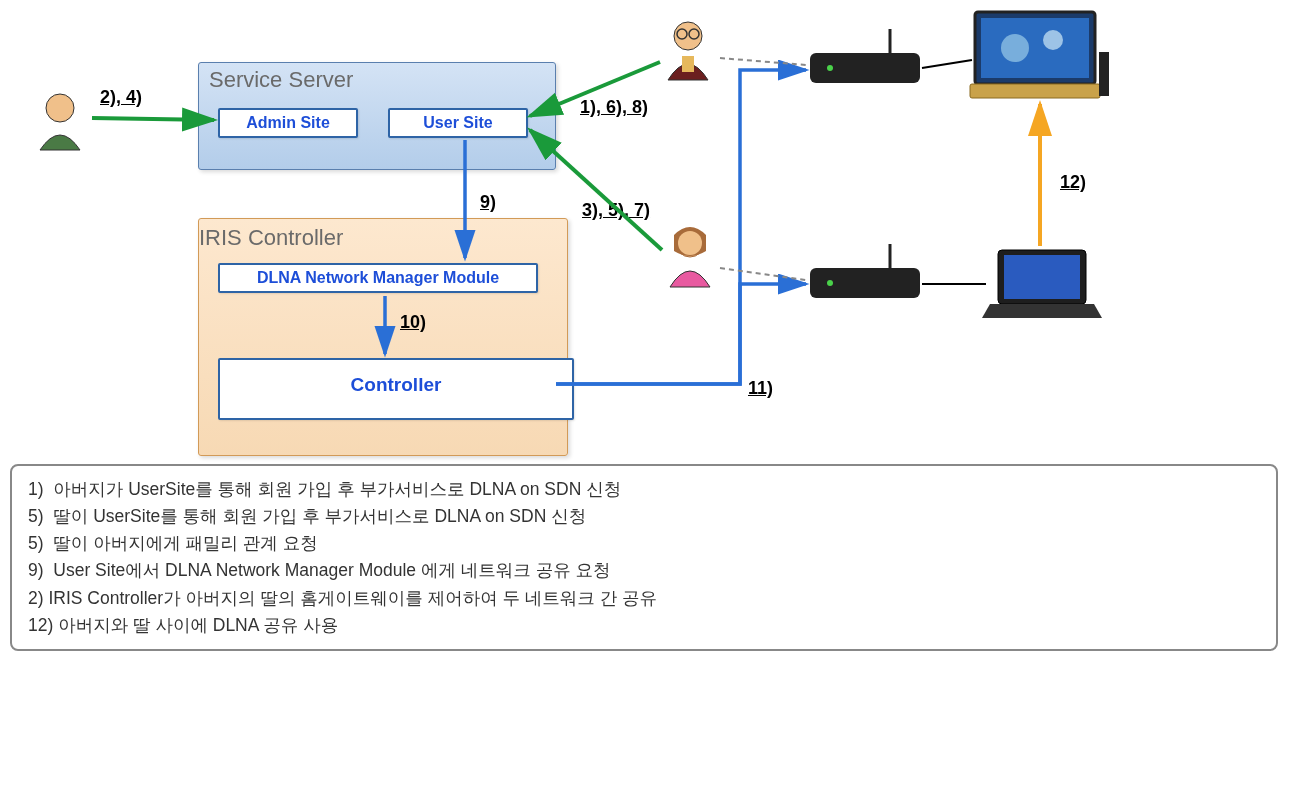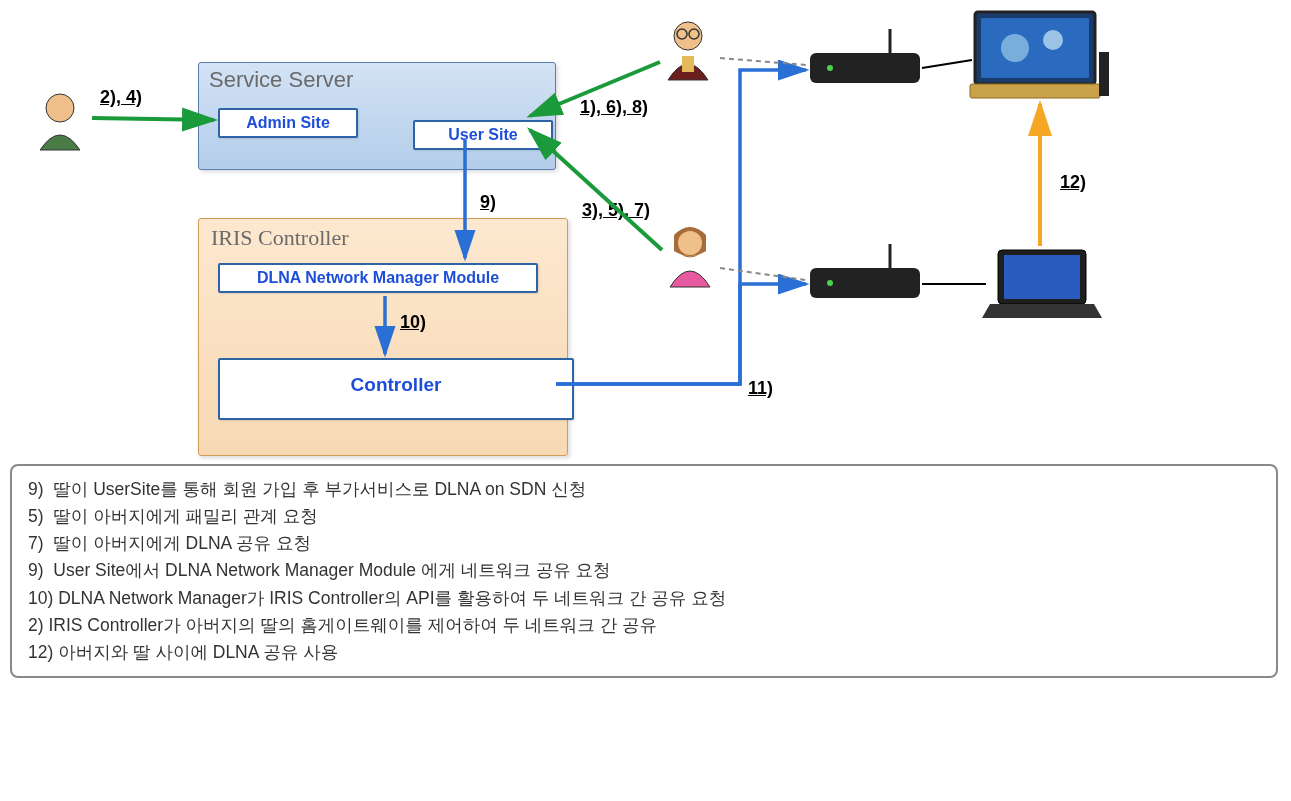--- a/index.html
+++ b/index.html
@@ -7,37 +7,37 @@
   .box{position:absolute;box-sizing:border-box;}
   .svc-server{left:198px;top:62px;width:358px;height:108px;
     background:linear-gradient(180deg,#d4e3f5 0%,#b3cdea 100%);
     border:1.5px solid #5a7fae;border-radius:3px;box-shadow:2px 2px 4px rgba(0,0,0,0.15);}
   .svc-title{font-family:"Segoe UI",Arial,sans-serif;color:#6a6a6a;font-size:22px;padding:4px 0 0 10px;}
   .sub-box{position:absolute;background:#fff;border:2px solid #2e64a6;color:#1d4ed8;font-weight:bold;
     font-size:16px;text-align:center;padding:4px 8px;border-radius:2px;box-shadow:1px 1px 2px rgba(0,0,0,0.1);}
   .iris{left:198px;top:218px;width:370px;height:238px;
     background:linear-gradient(180deg,#fde8cf 0%,#f7d9b4 100%);
     border:1.5px solid #d29a57;border-radius:3px;box-shadow:2px 2px 4px rgba(0,0,0,0.15);}
-  .iris-title{font-family:Liberation Serif, serif;color:#6a6a6a;font-size:22px;padding:6px 0 0 12px;}
+  .iris-title{font-family:Liberation Sans, sans-serif;color:#6a6a6a;font-size:22px;padding:6px 0 0 0;}
   .label{position:absolute;font-weight:bold;font-size:18px;color:#000;text-decoration:underline;}
   .legend-box{margin:4px 10px 10px 10px;width:1268px;border:2px solid #888;border-radius:8px;
     padding:10px 16px;font-size:17.5px;color:#333;line-height:1.55;box-sizing:border-box;}
   .legend-box div{white-space:pre;}
   svg.arrows{position:absolute;left:0;top:0;width:1291px;height:460px;pointer-events:none;}
 </style>
 </head>
 <body>
 
 <div class="diagram-area">
 
   <div class="box svc-server">
     <div class="svc-title">Service Server</div>
   </div>
   <div class="sub-box" style="left:218px;top:108px;width:120px;">Admin Site</div>
-  <div class="sub-box" style="left:413px;top:108px;width:120px;margin-top:12px;">User Site</div>
+  <div class="sub-box" style="left:388px;top:108px;width:120px;">User Site</div>
 
   <div class="box iris">
     <div class="iris-title">IRIS Controller</div>
   </div>
   <div class="sub-box" style="left:218px;top:263px;width:300px;">DLNA Network Manager Module</div>
   <div class="sub-box" style="left:218px;top:358px;width:336px;height:50px;line-height:42px;font-size:19px;">Controller</div>
 
   <div class="label" style="left:100px;top:87px;">2), 4)</div>
   <div class="label" style="left:580px;top:97px;">1), 6), 8)</div>
   <div class="label" style="left:582px;top:200px;">3), 5), 7)</div>
@@ -119,20 +119,19 @@
     <line x1="720" y1="268" x2="806" y2="280" stroke="#888" stroke-width="2" stroke-dasharray="5 4"></line>
 
     <line x1="922" y1="68" x2="972" y2="60" stroke="#000" stroke-width="2"></line>
     <line x1="922" y1="284" x2="986" y2="284" stroke="#000" stroke-width="2"></line>
 
     <line x1="1040" y1="246" x2="1040" y2="104" stroke="#f5a623" stroke-width="4" marker-end="url(#ah-orange)"></line>
   </svg>
 </div>
 
 <div class="legend-box">
-  <div>9)  딸이 UserSite를 통해 회원 가입 후 부가서비스로 DLNA on SDN 신청</div>
+  <div>1)  아버지가 UserSite를 통해 회원 가입 후 부가서비스로 DLNA on SDN 신청</div>
+  <div>5)  딸이 UserSite를 통해 회원 가입 후 부가서비스로 DLNA on SDN 신청</div>
   <div>5)  딸이 아버지에게 패밀리 관계 요청</div>
-  <div>7)  딸이 아버지에게 DLNA 공유 요청</div>
   <div>9)  User Site에서 DLNA Network Manager Module 에게 네트워크 공유 요청</div>
-  <div>10) DLNA Network Manager가 IRIS Controller의 API를 활용하여 두 네트워크 간 공유 요청</div>
   <div>2) IRIS Controller가 아버지의 딸의 홈게이트웨이를 제어하여 두 네트워크 간 공유</div>
   <div>12) 아버지와 딸 사이에 DLNA 공유 사용</div>
 </div>
 
 </body></html>

